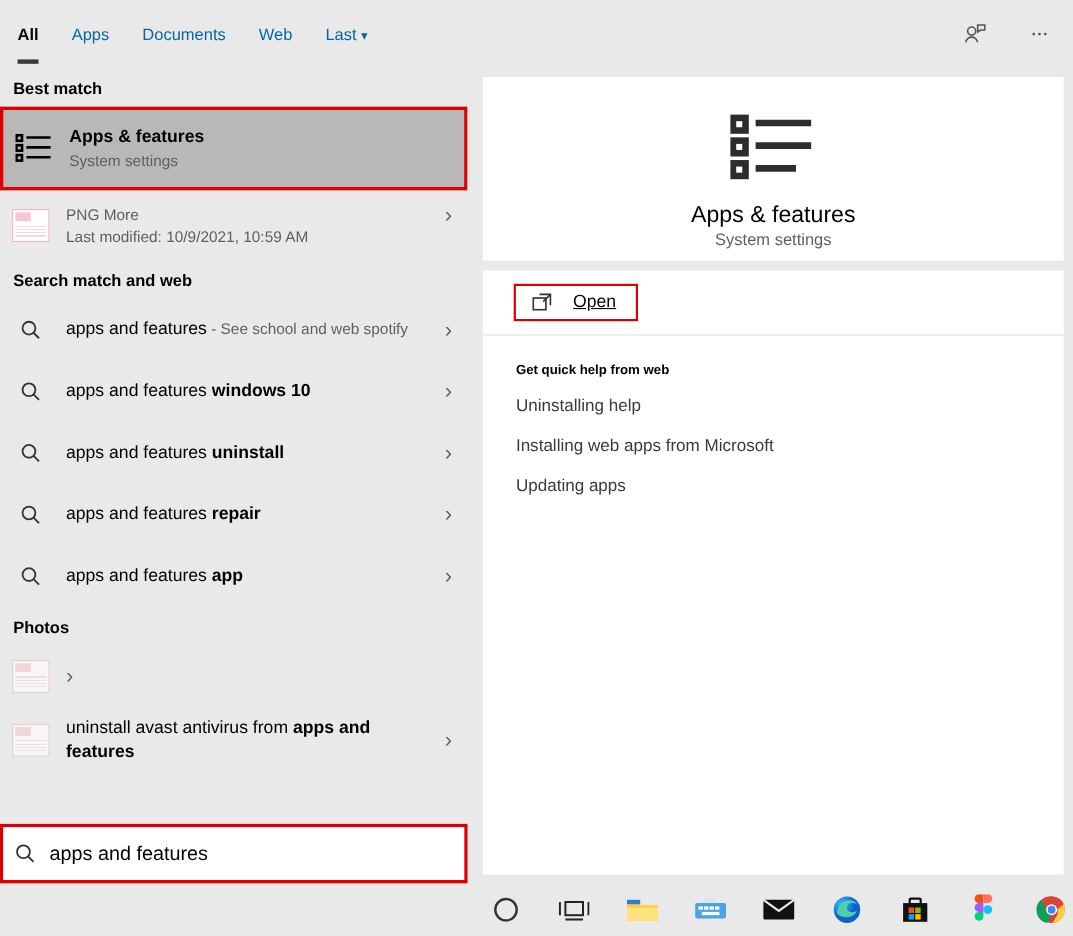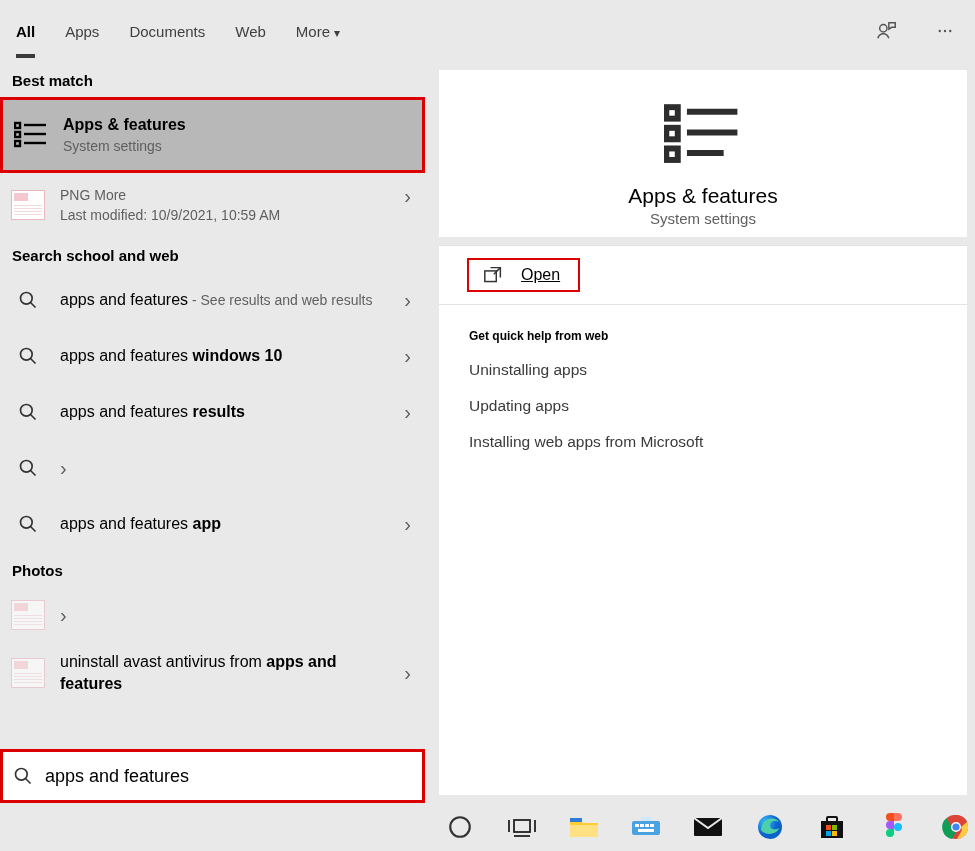--- a/index.html
+++ b/index.html
@@ -2,21 +2,21 @@
 <html><head>
 <meta charset="utf-8">
 <style>
   * { box-sizing: border-box; }
   html, body { margin:0; padding:0; font-family:"Segoe UI", Arial, sans-serif; font-size:15px; color:#000; }
   body { width:975px; height:851px; background:#e9e9e9; overflow:hidden; display:flex; flex-direction:column; }
 
   
   .topbar { height:62px; background:#e9e9e9; display:flex; align-items:center; padding:0 16px; position:relative; }
   .tabs { display:flex; gap:30px; align-items:flex-start; }
-  .tab { font-size:15px; color:#404040; padding:18px 0 14px 0; cursor:pointer; border-bottom:4px solid transparent; }
+  .tab { font-size:15px; color:#0369a1; padding:18px 0 14px 0; cursor:pointer; border-bottom:4px solid transparent; }
   .tab.active { color:#000; font-weight:600; border-bottom:4px solid #3a3a3a; }
   .tab .chev { margin-left:4px; font-size:12px;}
   .top-right { position:absolute; right:12px; top:0; height:62px; display:flex; align-items:center; gap:22px; }
   .icon-btn { width:36px; height:36px; display:flex; align-items:center; justify-content:center; cursor:pointer; }
 
   
   .main { flex:1; display:flex; min-height:0; }
   .left { width:425px; background:#e9e9e9; position:relative; display:flex; flex-direction:column;gap:20px; }
   .right { flex:1; background:#e9e9e9; display:flex; flex-direction:column; }
 
@@ -64,21 +64,21 @@
 </style>
 </head>
 <body>
 
 <div class="topbar">
   <div class="tabs">
     <div class="tab active"><span>All</span></div>
     <div class="tab"><span>Apps</span></div>
     <div class="tab"><span>Documents</span></div>
     <div class="tab"><span>Web</span></div>
-    <div class="tab"><span>More</span><span class="chev">▾</span></div>
+    <div class="tab"><span>Last</span><span class="chev">▾</span></div>
   </div>
   <div class="top-right">
     <div class="icon-btn">
       <svg width="22" height="22" viewBox="0 0 24 24" fill="none" stroke="#555" stroke-width="1.6">
         <circle cx="8" cy="9" r="4"></circle>
           <path d="M2 20c1-3 3.5-5 6-5s5 2 6 5"></path>
         <path d="M14 3h7v5h-4l-3 2z"></path>
       </svg>
     </div>
     <div class="icon-btn">
@@ -118,31 +118,31 @@
         <div class="thumb">
             <div class="img-ph"></div>
           </div>
         <div class="content">
           <div class="sub">PNG More</div>
           <div class="sub">Last modified: 10/9/2021, 10:59 AM</div>
         </div>
         <div class="chev">›</div>
       </div>
 
-      <div class="section-header">Search school and web</div>
-
-      <div class="result-row">
-        <div class="thumb">
-            <svg width="20" height="20" viewBox="0 0 24 24" fill="none" stroke="#333" stroke-width="2">
-              <circle cx="10" cy="10" r="7"></circle>
-              <line x1="15" y1="15" x2="21" y2="21"></line>
-            </svg>
-          </div>
-        <div class="content">
-            <div class="title"><span>apps and features</span><span class="sub"> - See results and web results</span></div>
+      <div class="section-header">Search match and web</div>
+
+      <div class="result-row">
+        <div class="thumb">
+            <svg width="20" height="20" viewBox="0 0 24 24" fill="none" stroke="#333" stroke-width="2">
+              <circle cx="10" cy="10" r="7"></circle>
+              <line x1="15" y1="15" x2="21" y2="21"></line>
+            </svg>
+          </div>
+        <div class="content">
+            <div class="title"><span>apps and features</span><span class="sub"> - See school and web spotify</span></div>
           </div>
         <div class="chev">›</div>
       </div>
       <div class="result-row">
         <div class="thumb">
             <svg width="20" height="20" viewBox="0 0 24 24" fill="none" stroke="#333" stroke-width="2">
               <circle cx="10" cy="10" r="7"></circle>
               <line x1="15" y1="15" x2="21" y2="21"></line>
             </svg>
           </div>
@@ -152,30 +152,33 @@
         <div class="chev">›</div>
       </div>
       <div class="result-row">
         <div class="thumb">
             <svg width="20" height="20" viewBox="0 0 24 24" fill="none" stroke="#333" stroke-width="2">
               <circle cx="10" cy="10" r="7"></circle>
               <line x1="15" y1="15" x2="21" y2="21"></line>
             </svg>
           </div>
         <div class="content">
-            <div class="title"><span>apps and features </span><b>results</b></div>
-          </div>
-        <div class="chev">›</div>
-      </div>
-      <div class="result-row">
-        <div class="thumb">
-            <svg width="20" height="20" viewBox="0 0 24 24" fill="none" stroke="#333" stroke-width="2">
-              <circle cx="10" cy="10" r="7"></circle>
-              <line x1="15" y1="15" x2="21" y2="21"></line>
-            </svg>
+            <div class="title"><span>apps and features </span><b>uninstall</b></div>
+          </div>
+        <div class="chev">›</div>
+      </div>
+      <div class="result-row">
+        <div class="thumb">
+            <svg width="20" height="20" viewBox="0 0 24 24" fill="none" stroke="#333" stroke-width="2">
+              <circle cx="10" cy="10" r="7"></circle>
+              <line x1="15" y1="15" x2="21" y2="21"></line>
+            </svg>
+          </div>
+        <div class="content">
+            <div class="title"><span>apps and features </span><b>repair</b></div>
           </div>
         <div class="chev">›</div>
       </div>
       <div class="result-row">
         <div class="thumb">
             <svg width="20" height="20" viewBox="0 0 24 24" fill="none" stroke="#333" stroke-width="2">
               <circle cx="10" cy="10" r="7"></circle>
               <line x1="15" y1="15" x2="21" y2="21"></line>
             </svg>
           </div>
@@ -241,23 +244,23 @@
               <path d="M9 2h12v12"></path>
               <path d="M21 2l-8 8"></path>
           </svg>
         </span>
         <span>Open</span>
       </span>
     </div>
 
     <div class="help-block">
       <div class="help-title">Get quick help from web</div>
-      <div class="help-link">Uninstalling apps</div>
+      <div class="help-link">Uninstalling help</div>
+      <div class="help-link">Installing web apps from Microsoft</div>
       <div class="help-link">Updating apps</div>
-      <div class="help-link">Installing web apps from Microsoft</div>
     </div>
   </div>
 </div>
 
 <div class="taskbar">
   <div class="task-icon">
     <svg width="26" height="26" viewBox="0 0 24 24" fill="none" stroke="#333" stroke-width="2">
         <circle cx="12" cy="12" r="9"></circle>
       </svg>
   </div>

